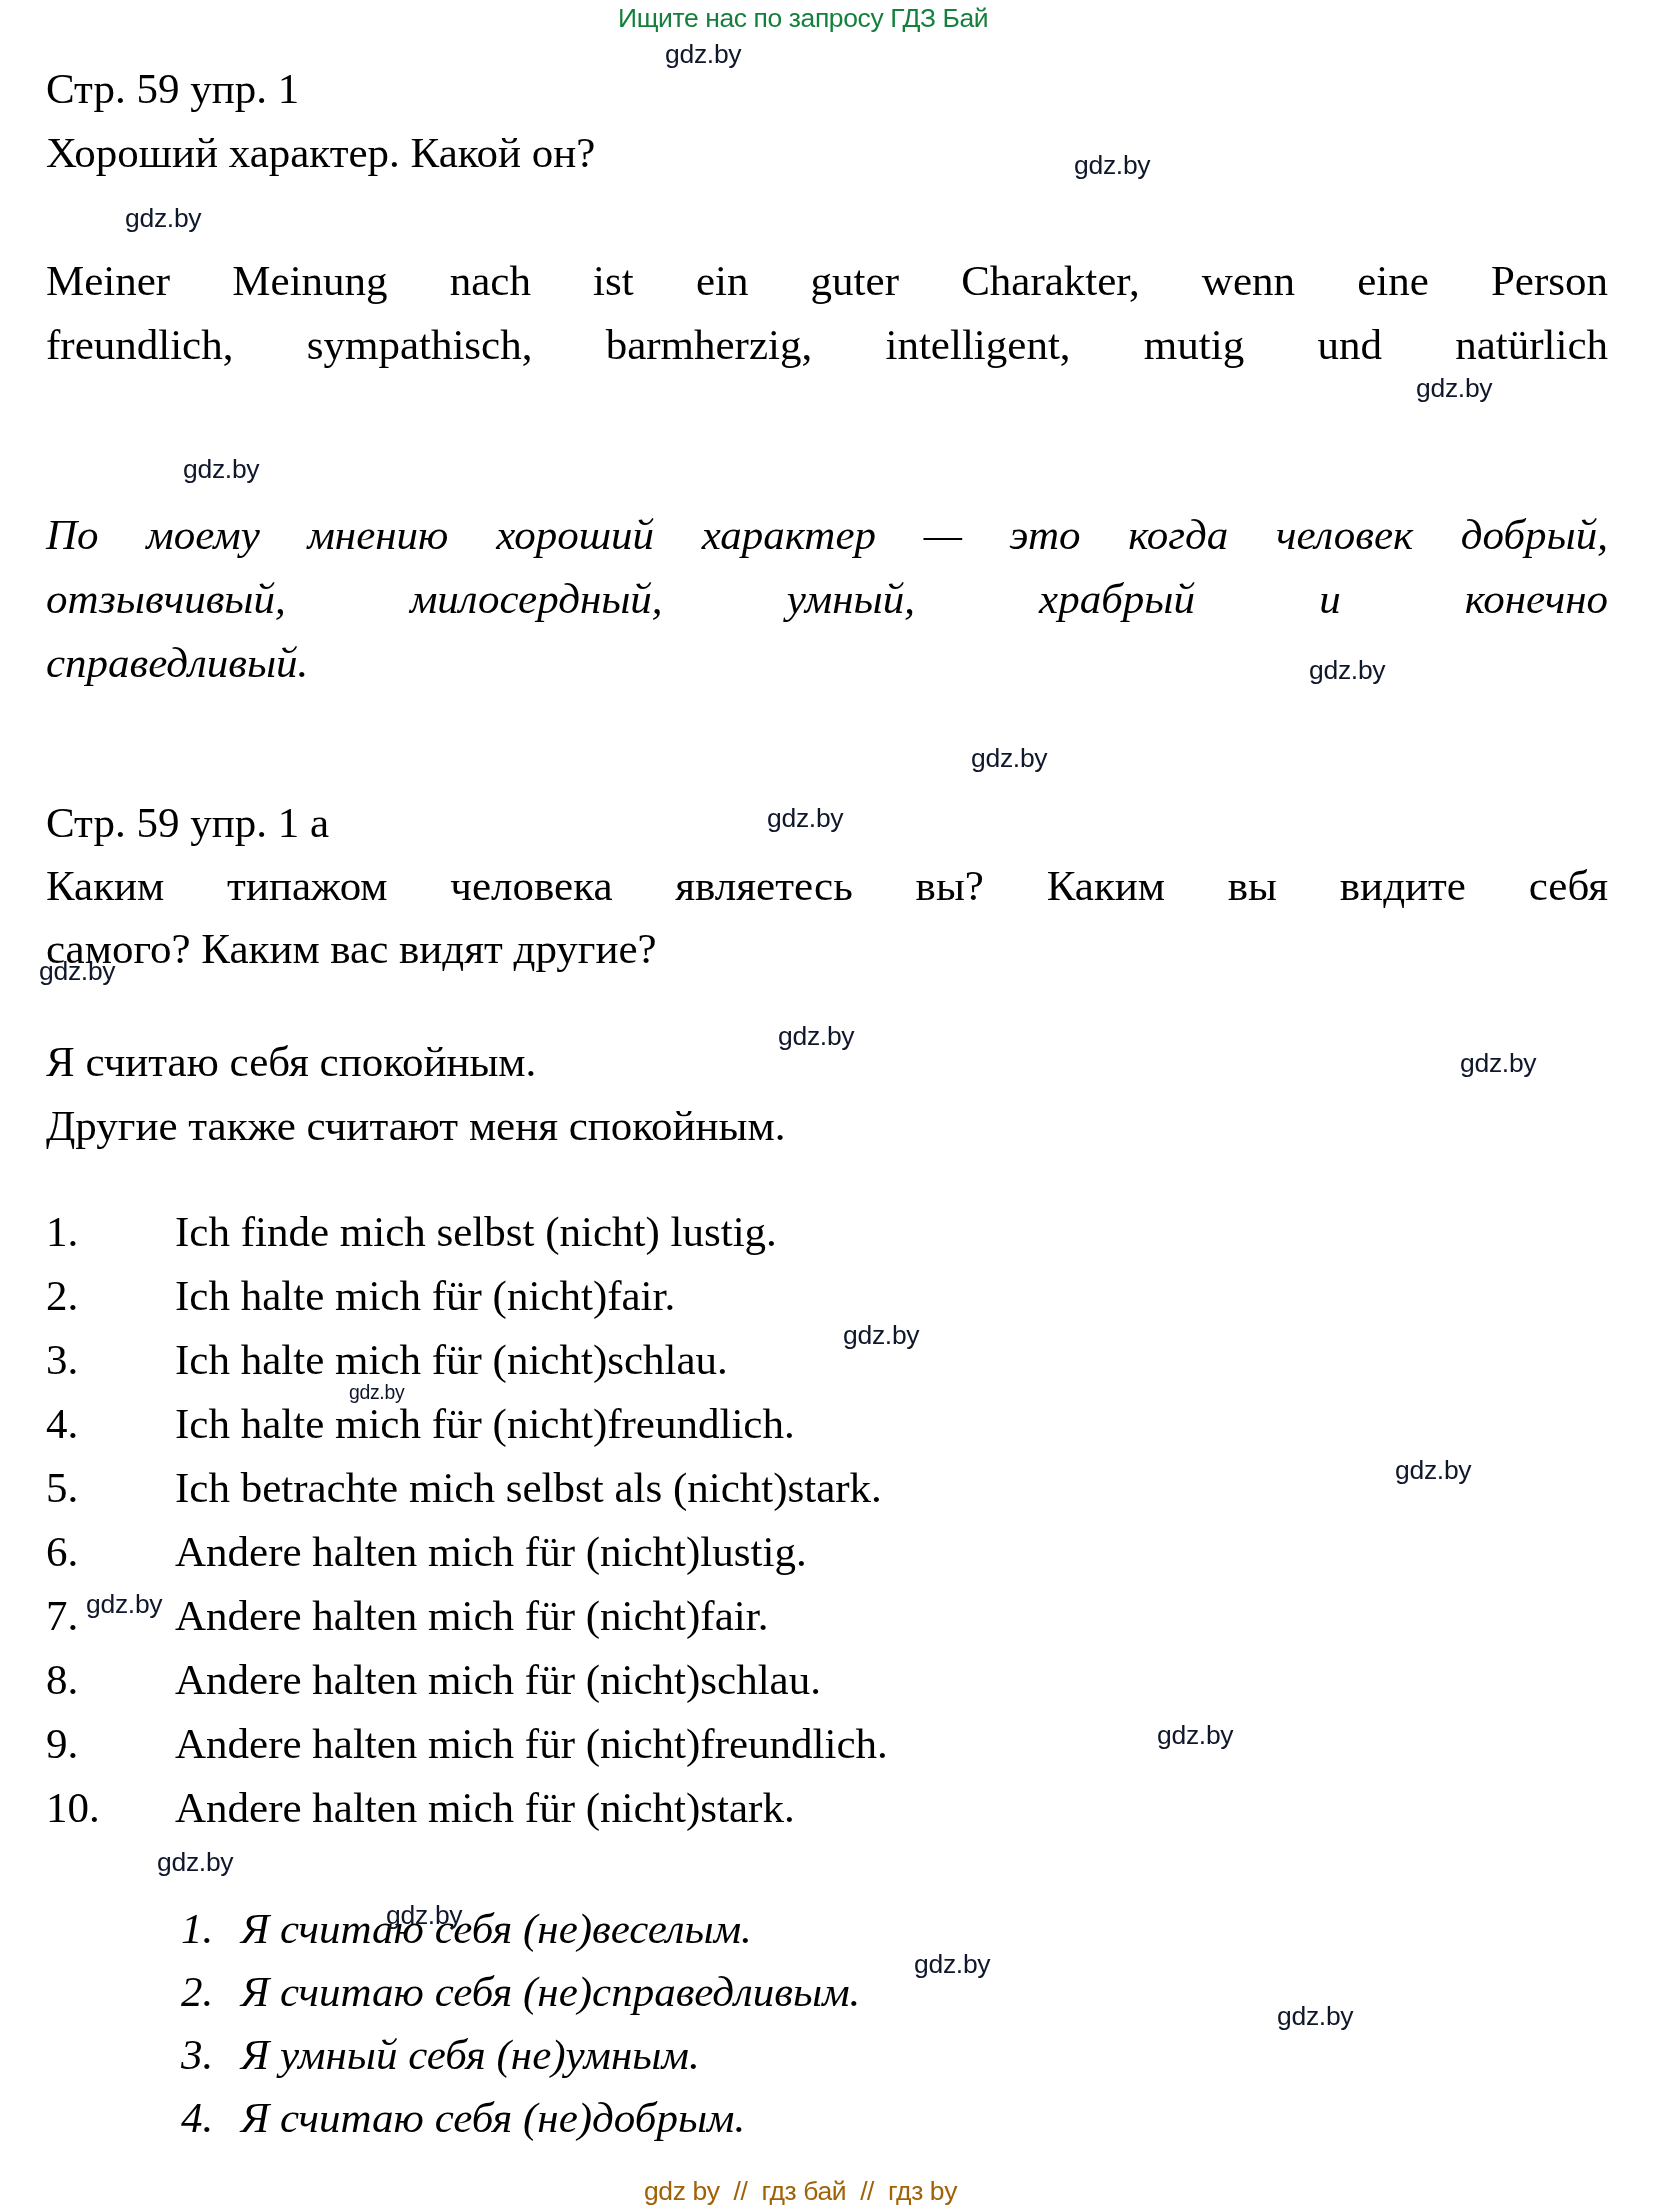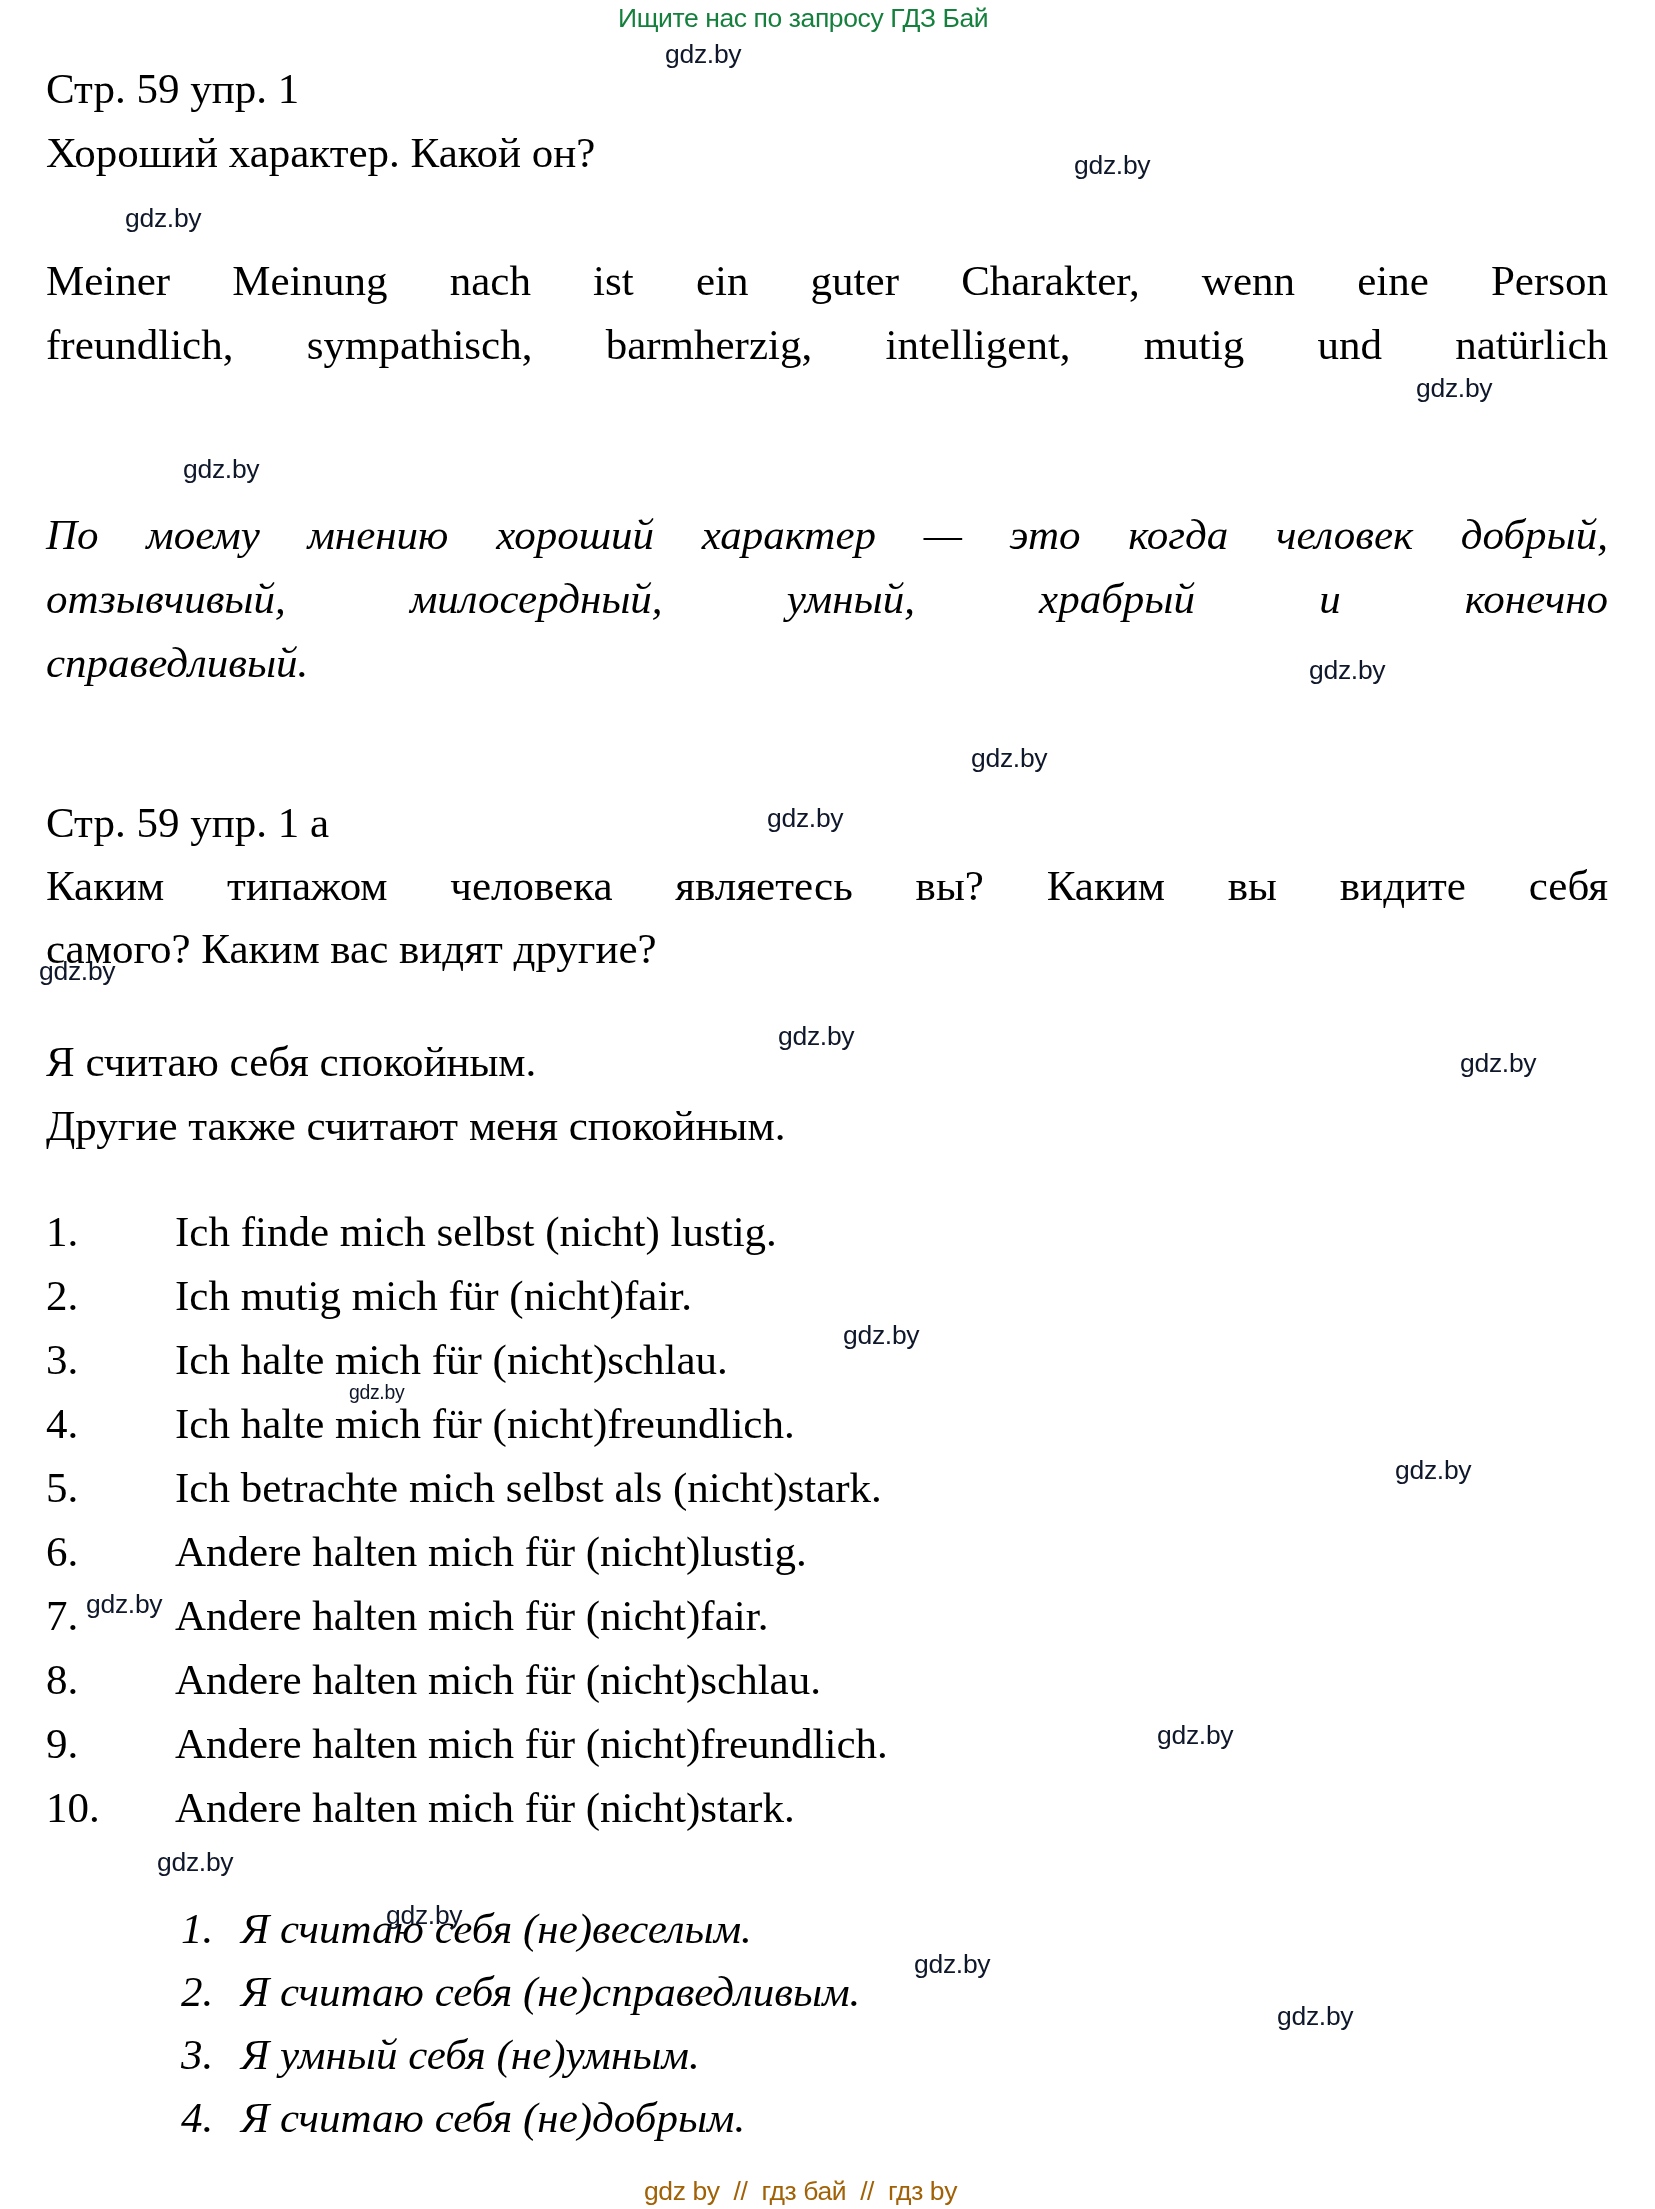--- a/index.html
+++ b/index.html
@@ -51,21 +51,21 @@
   <span class="ln">Другие также считают меня спокойным.</span>
 </div>
 
 <div class="abs serif" style="left:46px; top:1200px;">
   <div class="li">
       <span class="num">1.</span>
       <span>Ich finde mich selbst (nicht) lustig.</span>
     </div>
   <div class="li">
       <span class="num">2.</span>
-      <span>Ich mutig mich für (nicht)fair.</span>
+      <span>Ich halte mich für (nicht)fair.</span>
     </div>
   <div class="li">
       <span class="num">3.</span>
       <span>Ich halte mich für (nicht)schlau.</span>
     </div>
   <div class="li">
       <span class="num">4.</span>
       <span>Ich halte mich für (nicht)freundlich.</span>
     </div>
   <div class="li">

